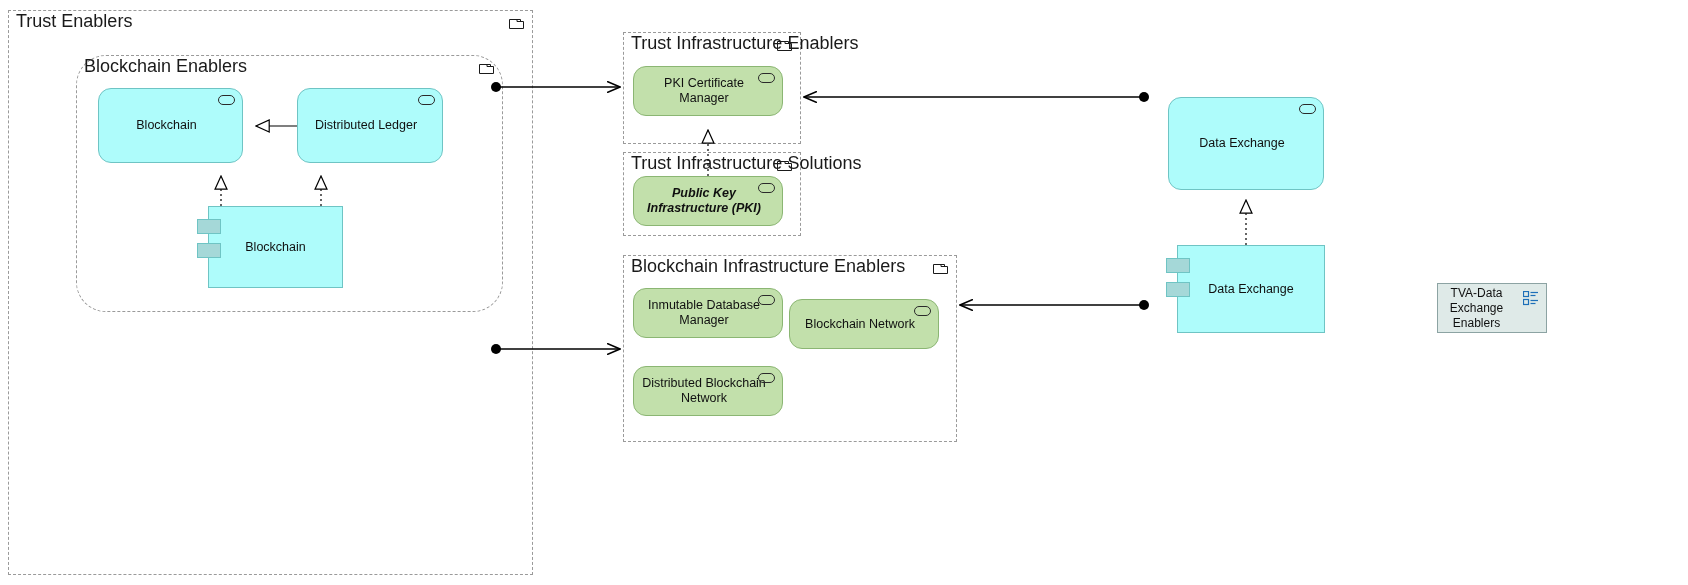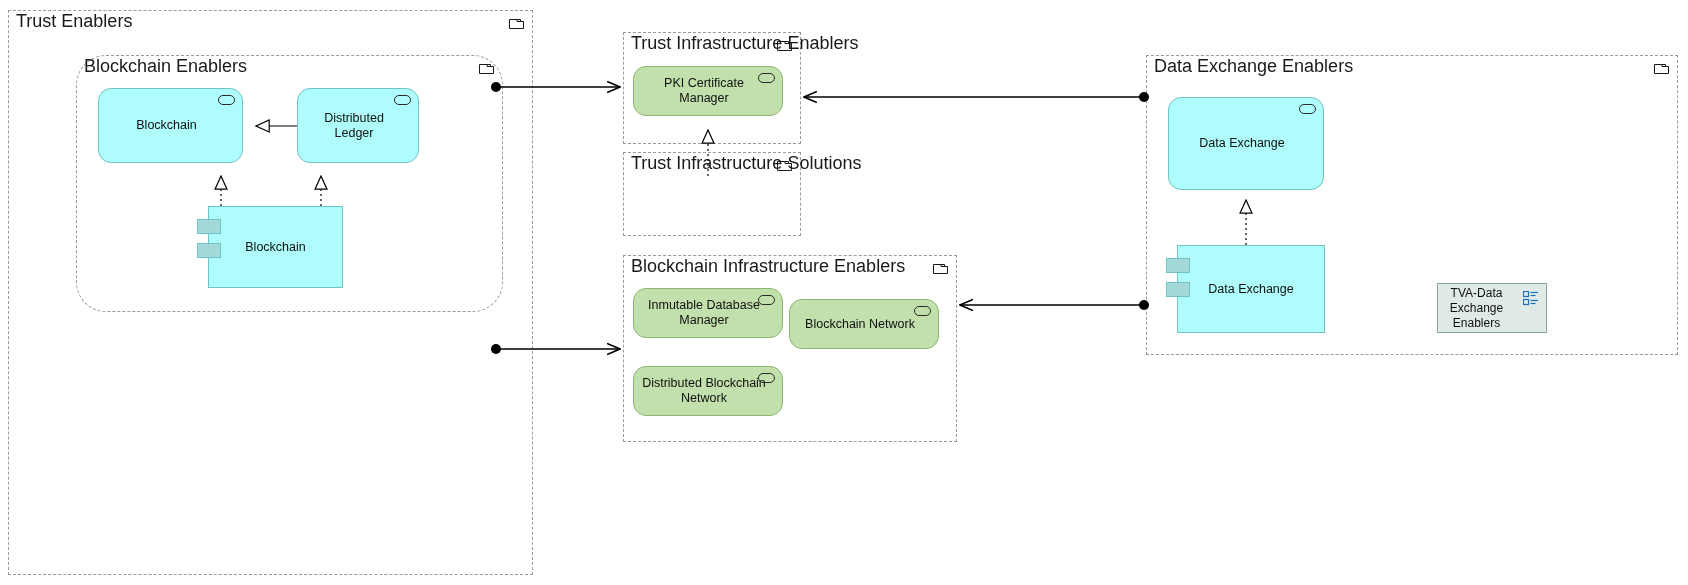--- a/index.html
+++ b/index.html
@@ -179,27 +179,20 @@
   </div>
 
   <div class="group" style="left:623px; top:255px; width:334px; height:187px;">
     <span class="group-label">Blockchain Infrastructure Enablers</span>
     <svg class="folder-icon" viewBox="0 0 15 12">
       <path d="M0.5 2.5 L0.5 11.5 L14.5 11.5 L14.5 4.5 L8 4.5 L8 2.5 Z" fill="none" stroke="#1a1a1a" stroke-width="1"></path>
       <path d="M8 2.5 L11.5 2.5 L11.5 4.5" fill="none" stroke="#1a1a1a" stroke-width="1"></path>
     </svg>
   </div>
 
-  <div class="group" style="left:1146px; top:55px; width:532px; height:300px;">
-    <span class="group-label">Data Exchange Enablers</span>
-    <svg class="folder-icon" viewBox="0 0 15 12">
-      <path d="M0.5 2.5 L0.5 11.5 L14.5 11.5 L14.5 4.5 L8 4.5 L8 2.5 Z" fill="none" stroke="#1a1a1a" stroke-width="1"></path>
-      <path d="M8 2.5 L11.5 2.5 L11.5 4.5" fill="none" stroke="#1a1a1a" stroke-width="1"></path>
-    </svg>
-  </div>
 
   <svg id="links">
     <defs>
       <marker id="openArrow" markerWidth="11" markerHeight="9" refX="10" refY="4.5" orient="auto">
         <path d="M0,0.2 L10,4.5 L0,8.8" fill="none" stroke="#000" stroke-width="1.2"></path>
       </marker>
       <marker id="hollowTri" markerWidth="13" markerHeight="12" refX="12" refY="6" orient="auto">
         <path d="M1,1 L12,6 L1,11 Z" fill="#ffffff" stroke="#000" stroke-width="1"></path>
       </marker>
     </defs>
@@ -243,36 +236,40 @@
     <g>
       <line x1="1246" y1="245" x2="1246" y2="200" stroke="#000" stroke-width="1.2" stroke-dasharray="2,3" marker-end="url(#hollowTri)"></line>
     </g>
   </svg>
 
   <div class="elem service blue" style="left:98px; top:88px; width:145px; height:75px;">
     <span>Blockchain</span>
     <span class="rounded-badge"></span>
   </div>
 
-  <div class="elem service blue" style="left:297px; top:88px; width:122px; height:75px;">
+  <div class="elem service blue" style="left:297px; top:88px; width:146px; height:75px;">
     <span>Distributed Ledger</span>
     <span class="rounded-badge"></span>
   </div>
 
   <div class="component" style="left:208px; top:206px; width:135px; height:82px;">
     <span class="comp-tab" style="top:12px;"></span>
     <span class="comp-tab" style="top:36px;"></span>
     <span>Blockchain</span>
   </div>
 
   <div class="elem service green" style="left:633px; top:66px; width:150px; height:50px;">
     <span>PKI Certificate Manager</span>
     <span class="rounded-badge"></span>
   </div>
 
+  <div class="elem service green italicbold" style="left:633px; top:176px; width:150px; height:50px;">
+    <span>Public Key Infrastructure (PKI)</span>
+    <span class="rounded-badge"></span>
+  </div>
 
   <div class="elem service green" style="left:633px; top:288px; width:150px; height:50px;">
     <span>Inmutable Database Manager</span>
     <span class="rounded-badge"></span>
   </div>
 
   <div class="elem service green" style="left:789px; top:299px; width:150px; height:50px;">
     <span>Blockchain Network</span>
     <span class="rounded-badge"></span>
   </div>

